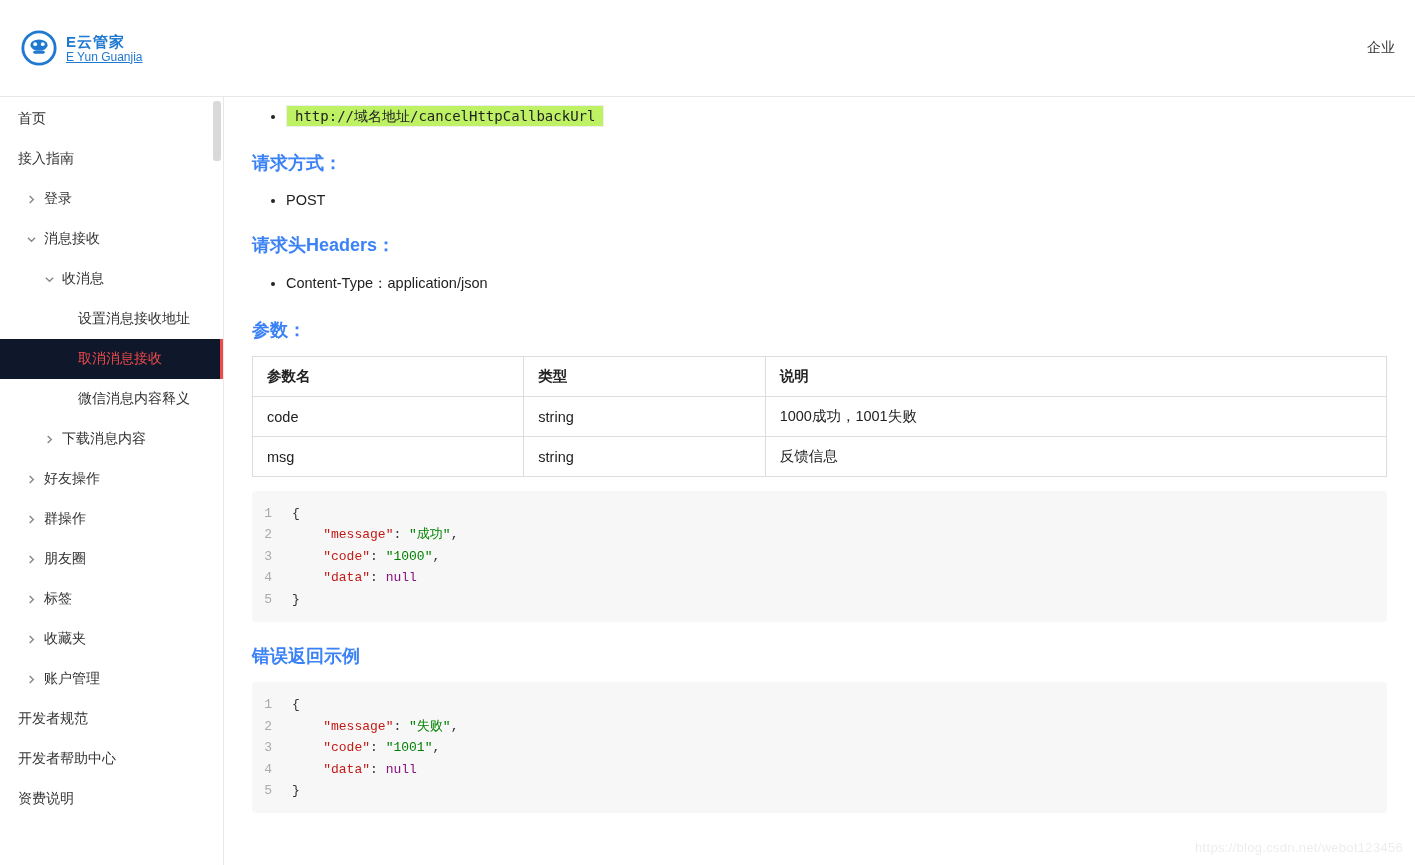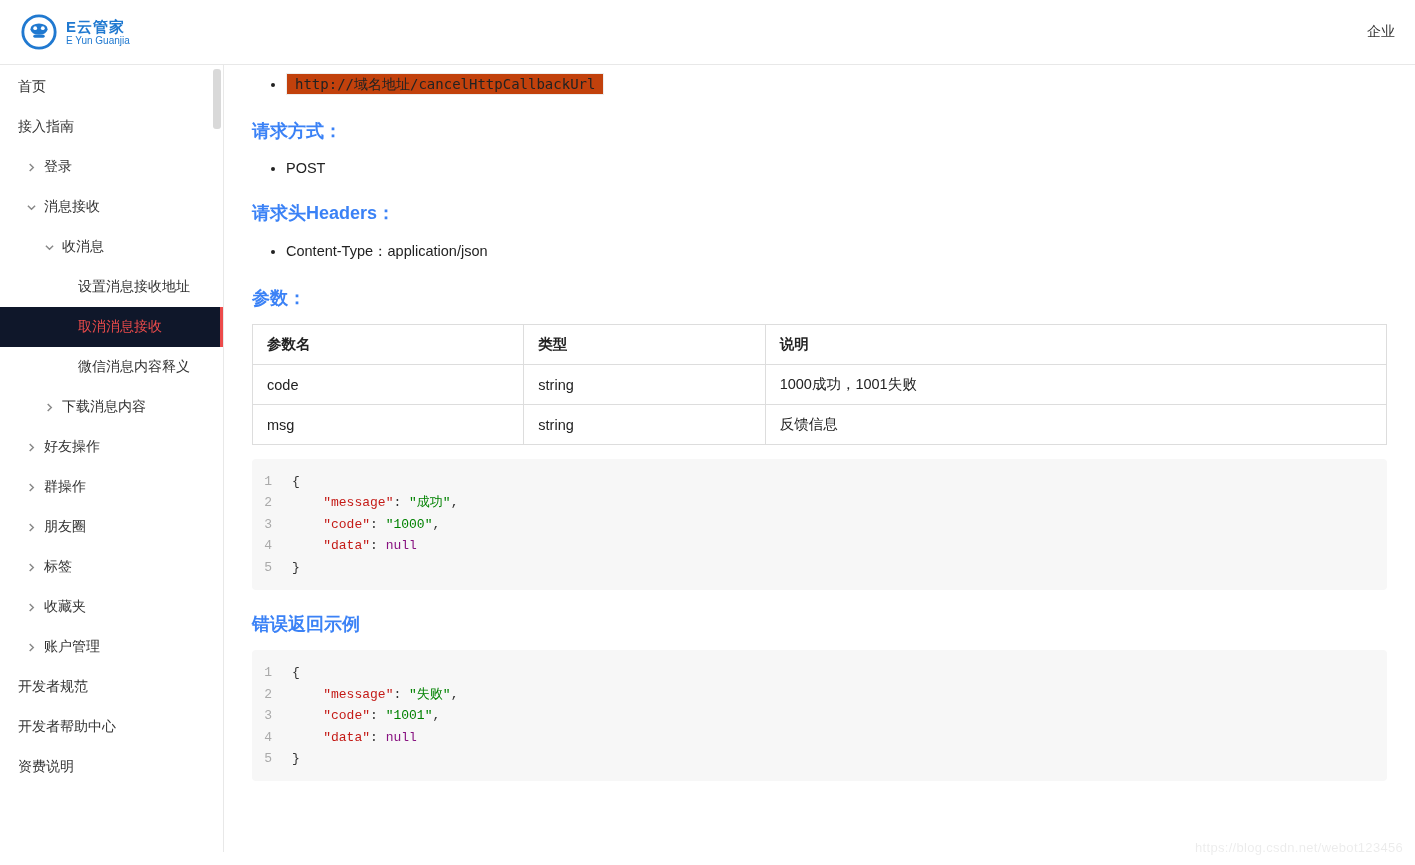--- a/index.html
+++ b/index.html
@@ -1,23 +1,23 @@
 <!DOCTYPE html>
 <html><head>
   <meta charset="utf-8">
   <style>
     * { margin: 0; padding: 0; box-sizing: border-box; }
     body { font-family: -apple-system, BlinkMacSystemFont, "Segoe UI", "PingFang SC", "Microsoft YaHei", sans-serif; font-size: 14px; color: #333; background: #fff; }
     
-    .header { height: 65px; border-bottom: 1px solid #e8e8e8; display: flex; align-items: center; padding: 0 20px; justify-content: space-between; }
+    .header { height: 97px; border-bottom: 1px solid #e8e8e8; display: flex; align-items: center; padding: 0 20px; justify-content: space-between; }
     .logo-area { display: flex; align-items: center; gap: 8px; }
     .logo-icon { width: 38px; height: 38px; }
     .logo-text { display: flex; flex-direction: column; line-height: 1; }
     .logo-title { font-size: 15px; color: #2079d0; font-weight: bold; letter-spacing: 1px; }
-    .logo-sub { font-size: 10px; color: #2079d0; margin-top: 2px; }
+    .logo-sub { font-size: 12px; color: #2079d0; margin-top: 2px; text-decoration: underline; }
     .header-right { color: #333; font-size: 14px; }
     
     .container { display: flex; height: calc(100vh - 78px); }
     
     .sidebar { width: 224px; border-right: 1px solid #e8e8e8; overflow-y: auto; position: relative; }
     .sidebar-inner { padding: 2px 0; }
     .nav-item { display: flex; align-items: center; cursor: pointer; color: #333; user-select: none; }
     .nav-item.lvl0 { padding: 11px 18px; }
     .nav-item.lvl1 { padding: 11px 18px 11px 26px; font-family: Liberation Serif, serif; }
     .nav-item.lvl2 { padding: 11px 18px 11px 44px; }
@@ -27,21 +27,21 @@
     .chev svg { width: 9px; height: 9px; stroke: #888; stroke-width: 1.6; fill: none; }
     .nav-label { flex: 1; }
     
     .scroll-indicator { position: absolute; right: 2px; top: 4px; width: 8px; height: 60px; background: rgba(160,160,160,0.4); border-radius: 3px; }
     .scroll-arrow-up { position: absolute; right: 0; top: -11px; width: 12px; height: 12px; display:flex; align-items:center; justify-content:center; }
     
     .content { flex: 1; padding: 0 28px 40px 28px; overflow-y: auto; color: #222; }
     .content h3 { font-size: 18px; font-weight: 700; margin: 22px 0 14px; color: #3b82f6; }
     .content ul { list-style: disc; padding-left: 34px; margin: 8px 0; }
     .content li { padding: 3px 0; font-size: 14.5px; }
-    .inline-code { background: #c2410c; padding: 2px 8px; font-family: Consolas, Monaco, monospace; font-size: 14px; border: 1px solid #eee; }
+    .inline-code { background: #bef264; padding: 2px 8px; font-family: Consolas, Monaco, monospace; font-size: 14px; border: 1px solid #eee; }
     
     table { border-collapse: collapse; width: 100%; margin: 12px 0 4px; border: 1px solid #ddd; }
     th, td { text-align: left; padding: 10px 14px; border: 1px solid #ddd; font-size: 14.5px; }
     th { font-weight: 700; background: #fff; }
     
     .code-block { background: #f7f7f7; border-radius: 4px; padding: 12px 0; margin: 14px 0; font-family: Consolas, Monaco, "Courier New", monospace; font-size: 13px; line-height: 1.65; }
     .code-line { display: flex; }
     .line-num { width: 40px; text-align: right; padding-right: 20px; color: #aaa; user-select: none; flex-shrink: 0; }
     .line-code { white-space: pre; }
     .tok-prop { color: #c41a16; }

